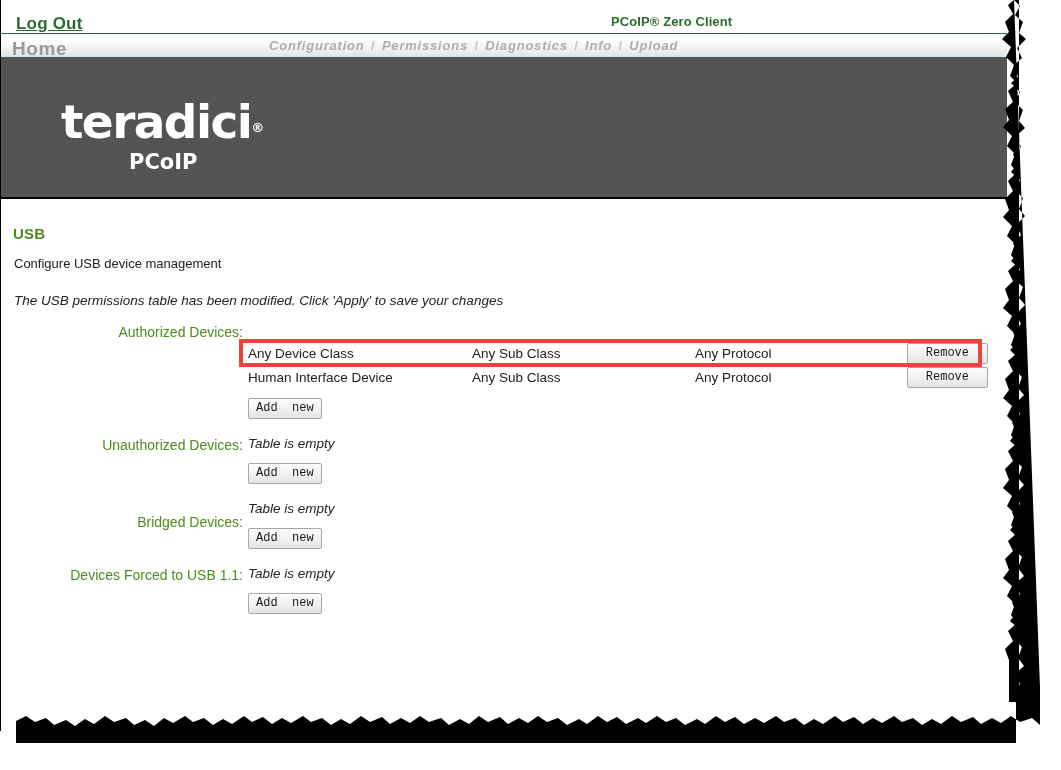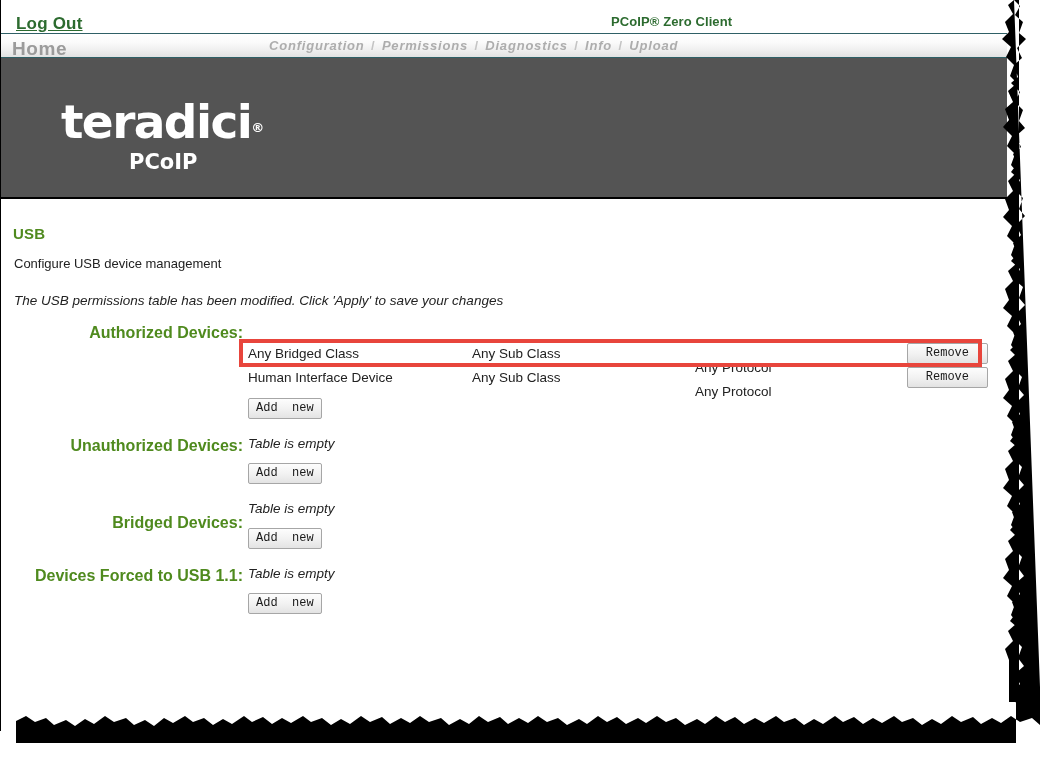--- a/index.html
+++ b/index.html
@@ -157,22 +157,22 @@
     font-size: 13.5px;
     font-style: italic;
     color: #222222;
   }
 
   
   .section-label {
     position: absolute;
     width: 230px;
     text-align: right;
-    font-size: 16px;
-    font-weight: bold;
+    font-size: 14px;
+    font-weight: normal;
     color: #4f8a1e;
     white-space: nowrap;
   }
   .empty-text {
     position: absolute;
     left: 247px;
     font-size: 13.5px;
     font-style: italic;
     color: #222222;
   }
@@ -180,21 +180,21 @@
   .device-row {
     position: absolute;
     left: 247px;
     width: 740px;
     height: 24px;
     font-size: 13.5px;
     color: #222222;
   }
   .device-row .col-class   { position: absolute; left: 0px;   top: 3px; }
   .device-row .col-sub     { position: absolute; left: 224px; top: 3px; }
-  .device-row .col-proto   { position: absolute; left: 447px; top: 17px; }
+  .device-row .col-proto   { position: absolute; left: 447px; top: 3px; }
 
   .btn {
     font-family: "Liberation Mono", monospace;
     font-size: 12px;
     color: #1a1a1a;
     background: linear-gradient(to bottom, #fdfdfd 0%, #f2f2f2 50%, #e3e3e3 100%);
     border: 1px solid #a6a6a6;
     border-radius: 2px;
     padding: 2px 7px;
     cursor: pointer;
@@ -268,21 +268,21 @@
   </div>
 
   <div id="content">
     <div id="page-heading">USB</div>
     <div id="page-subtitle">Configure USB device management</div>
     <div id="status-message">The USB permissions table has been modified. Click 'Apply' to save your changes</div>
 
     <div class="section-label" style="left:12px; top:125px;">Authorized Devices:</div>
 
     <div class="device-row" style="top:144px;">
-      <span class="col-class">Any Bridged Class</span>
+      <span class="col-class">Any Device Class</span>
       <span class="col-sub">Any Sub Class</span>
       <span class="col-proto">Any Protocol</span>
       <button class="btn btn-remove">Remove</button>
     </div>
 
     <div class="device-row" style="top:168px;">
       <span class="col-class">Human Interface Device</span>
       <span class="col-sub">Any Sub Class</span>
       <span class="col-proto">Any Protocol</span>
       <button class="btn btn-remove">Remove</button>

